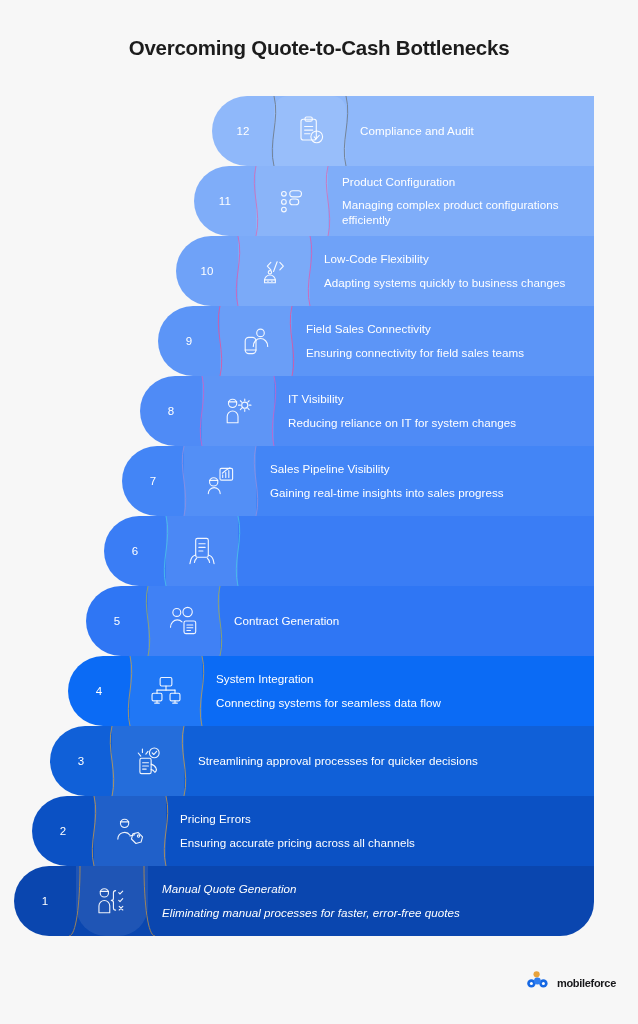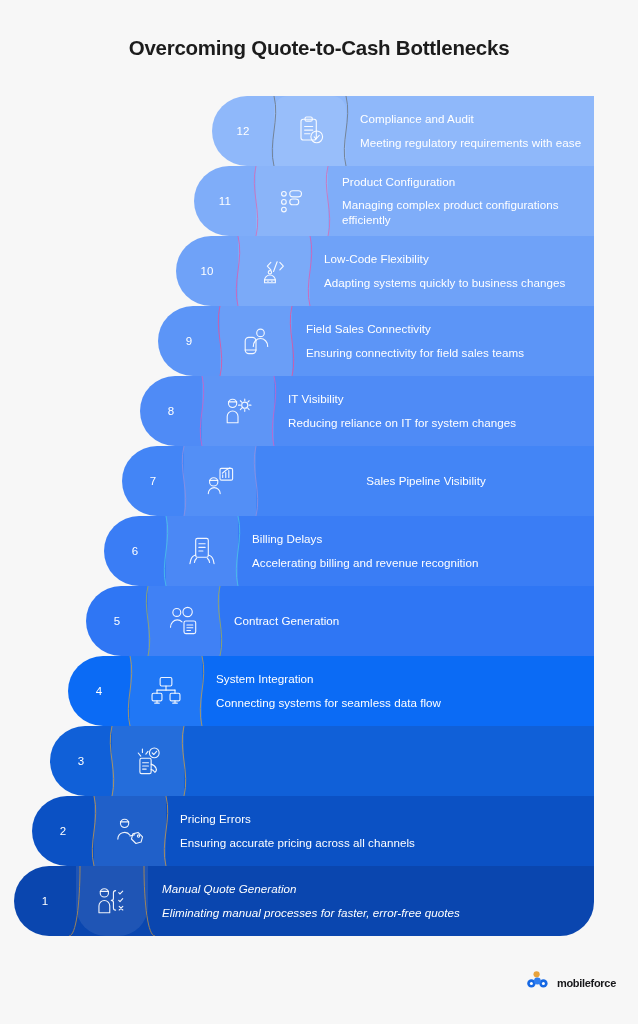--- a/index.html
+++ b/index.html
@@ -185,21 +185,20 @@
           </span>
         </div>
         <div class="wave" style="left: 52px; width: 20px;"><svg width="20" height="70" viewBox="0 0 20 70" fill="none" stroke="#6f7a86" stroke-width="1" opacity="0.85">
             <path d="M10,0 C16,23.1 4,46.900000000000006 10,70"></path>
           </svg></div>
         <div class="wave" style="left: 124px; width: 20px;"><svg width="20" height="70" viewBox="0 0 20 70" fill="none" stroke="#6f7a86" stroke-width="1" opacity="0.85">
             <path d="M10,0 C16,23.1 4,46.900000000000006 10,70"></path>
           </svg></div>
         <div class="txt" style="left: 148px; width: 234px;">
           <div class="t-title">Compliance and Audit</div>
-          <div class="t-desc">Meeting regulatory requirements with ease</div>
         </div>
       </div>
       <div class="row" style="left: 194px; top: 166px; width: 400px;">
         <div class="row-bg" style="background: rgb(127, 173, 249);"></div>
         <div class="num">11</div>
         <div class="iconpanel">
           <div class="panel-fill"></div>
           <span>
             <svg width="36" height="36" viewBox="0 0 40 40" fill="none" stroke="rgba(255,255,255,0.92)" stroke-width="1.25" stroke-linecap="round" stroke-linejoin="round">
               <circle cx="11" cy="12" r="2.6"></circle>
@@ -316,22 +315,23 @@
               <path d="M22.6 11.4l4-3.4 4.4-2.6"></path>
             </svg>
           </span>
         </div>
         <div class="wave" style="left: 52px; width: 20px;"><svg width="20" height="70" viewBox="0 0 20 70" fill="none" stroke="#8d8fe0" stroke-width="1" opacity="0.85">
             <path d="M10,0 C4,23.1 16,46.900000000000006 10,70"></path>
           </svg></div>
         <div class="wave" style="left: 124px; width: 20px;"><svg width="20" height="70" viewBox="0 0 20 70" fill="none" stroke="#8d8fe0" stroke-width="1" opacity="0.85">
             <path d="M10,0 C4,23.1 16,46.900000000000006 10,70"></path>
           </svg></div>
-        <div class="txt wide" style="left: 148px; width: 324px; text-align: center;">
+        <div class="txt wide" style="left: 148px; width: 324px;">
           <div class="t-title">Sales Pipeline Visibility</div>
+          <div class="t-desc">Gaining real-time insights into sales progress</div>
         </div>
       </div>
       <div class="row" style="left: 104px; top: 516px; width: 490px;">
         <div class="row-bg" style="background: rgb(58, 125, 245);"></div>
         <div class="num">6</div>
         <div class="iconpanel">
           <div class="panel-fill"></div>
           <span>
             <svg width="36" height="36" viewBox="0 0 40 40" fill="none" stroke="rgba(255,255,255,0.92)" stroke-width="1.25" stroke-linecap="round" stroke-linejoin="round">
               <rect x="13" y="6" width="14" height="21" rx="2"></rect>
@@ -342,24 +342,20 @@
               <path d="M26 28c1.4 1.2 2.2 2.9 2.4 4.8"></path>
             </svg>
           </span>
         </div>
         <div class="wave" style="left: 52px; width: 20px;"><svg width="20" height="70" viewBox="0 0 20 70" fill="none" stroke="#49c2e8" stroke-width="1" opacity="0.85">
             <path d="M10,0 C16,23.1 4,46.900000000000006 10,70"></path>
           </svg></div>
         <div class="wave" style="left: 124px; width: 20px;"><svg width="20" height="70" viewBox="0 0 20 70" fill="none" stroke="#49c2e8" stroke-width="1" opacity="0.85">
             <path d="M10,0 C16,23.1 4,46.900000000000006 10,70"></path>
           </svg></div>
-        <div class="txt wide" style="left: 148px; width: 342px;">
-          <div class="t-title">Billing Delays</div>
-          <div class="t-desc">Accelerating billing and revenue recognition</div>
-        </div>
       </div>
       <div class="row" style="left: 86px; top: 586px; width: 508px;">
         <div class="row-bg" style="background: rgb(47, 118, 244);"></div>
         <div class="num">5</div>
         <div class="iconpanel">
           <div class="panel-fill"></div>
           <span>
             <svg width="36" height="36" viewBox="0 0 40 40" fill="none" stroke="rgba(255,255,255,0.92)" stroke-width="1.25" stroke-linecap="round" stroke-linejoin="round">
               <circle cx="12" cy="10.5" r="4.4"></circle>
               <circle cx="24" cy="10" r="5.2"></circle>
@@ -425,20 +421,21 @@
             </svg>
           </span>
         </div>
         <div class="wave" style="left: 52px; width: 20px;"><svg width="20" height="70" viewBox="0 0 20 70" fill="none" stroke="#c09a50" stroke-width="1" opacity="0.85">
             <path d="M10,0 C4,23.1 16,46.900000000000006 10,70"></path>
           </svg></div>
         <div class="wave" style="left: 124px; width: 20px;"><svg width="20" height="70" viewBox="0 0 20 70" fill="none" stroke="#c09a50" stroke-width="1" opacity="0.85">
             <path d="M10,0 C4,23.1 16,46.900000000000006 10,70"></path>
           </svg></div>
         <div class="txt wide" style="left: 148px; width: 396px;">
+          <div class="t-desc">Streamlining approval processes for quicker decisions</div>
         </div>
       </div>
       <div class="row" style="left: 32px; top: 796px; width: 562px;">
         <div class="row-bg" style="background: rgb(11, 81, 196);"></div>
         <div class="num">2</div>
         <div class="iconpanel">
           <div class="panel-fill"></div>
           <span>
             <svg width="36" height="36" viewBox="0 0 40 40" fill="none" stroke="rgba(255,255,255,0.92)" stroke-width="1.25" stroke-linecap="round" stroke-linejoin="round">
               <circle cx="14" cy="11.5" r="4.6"></circle>

